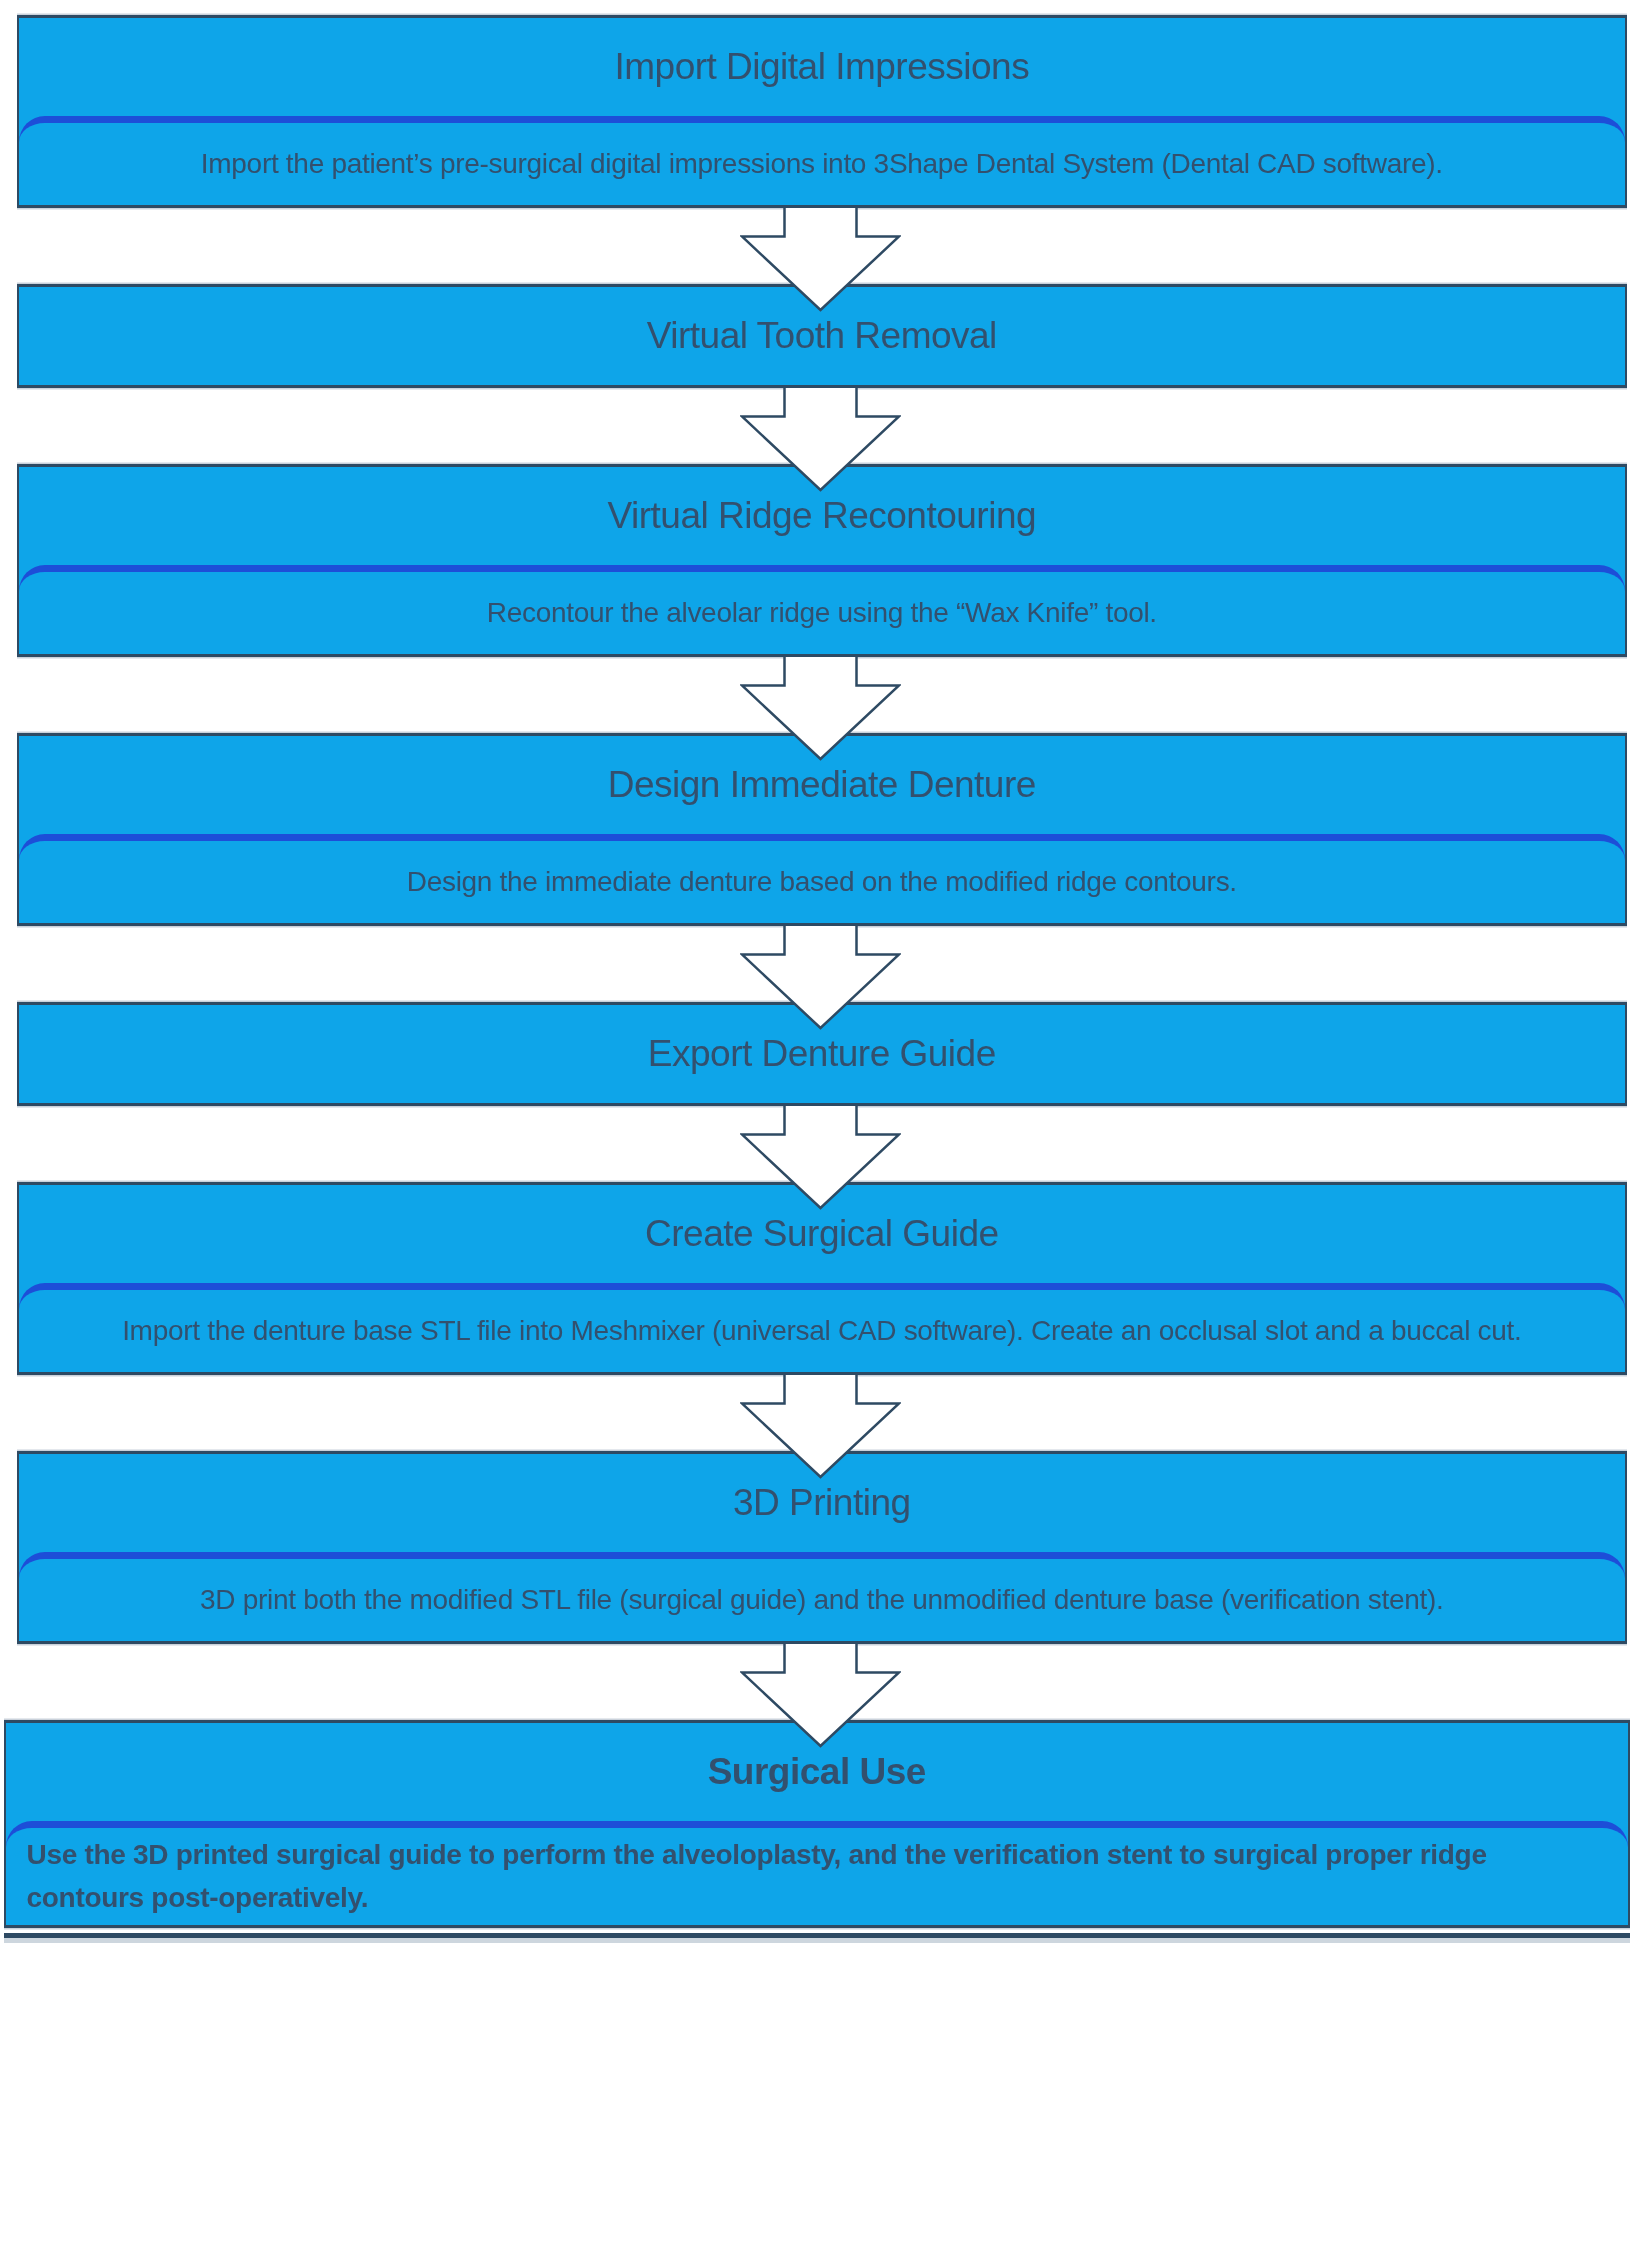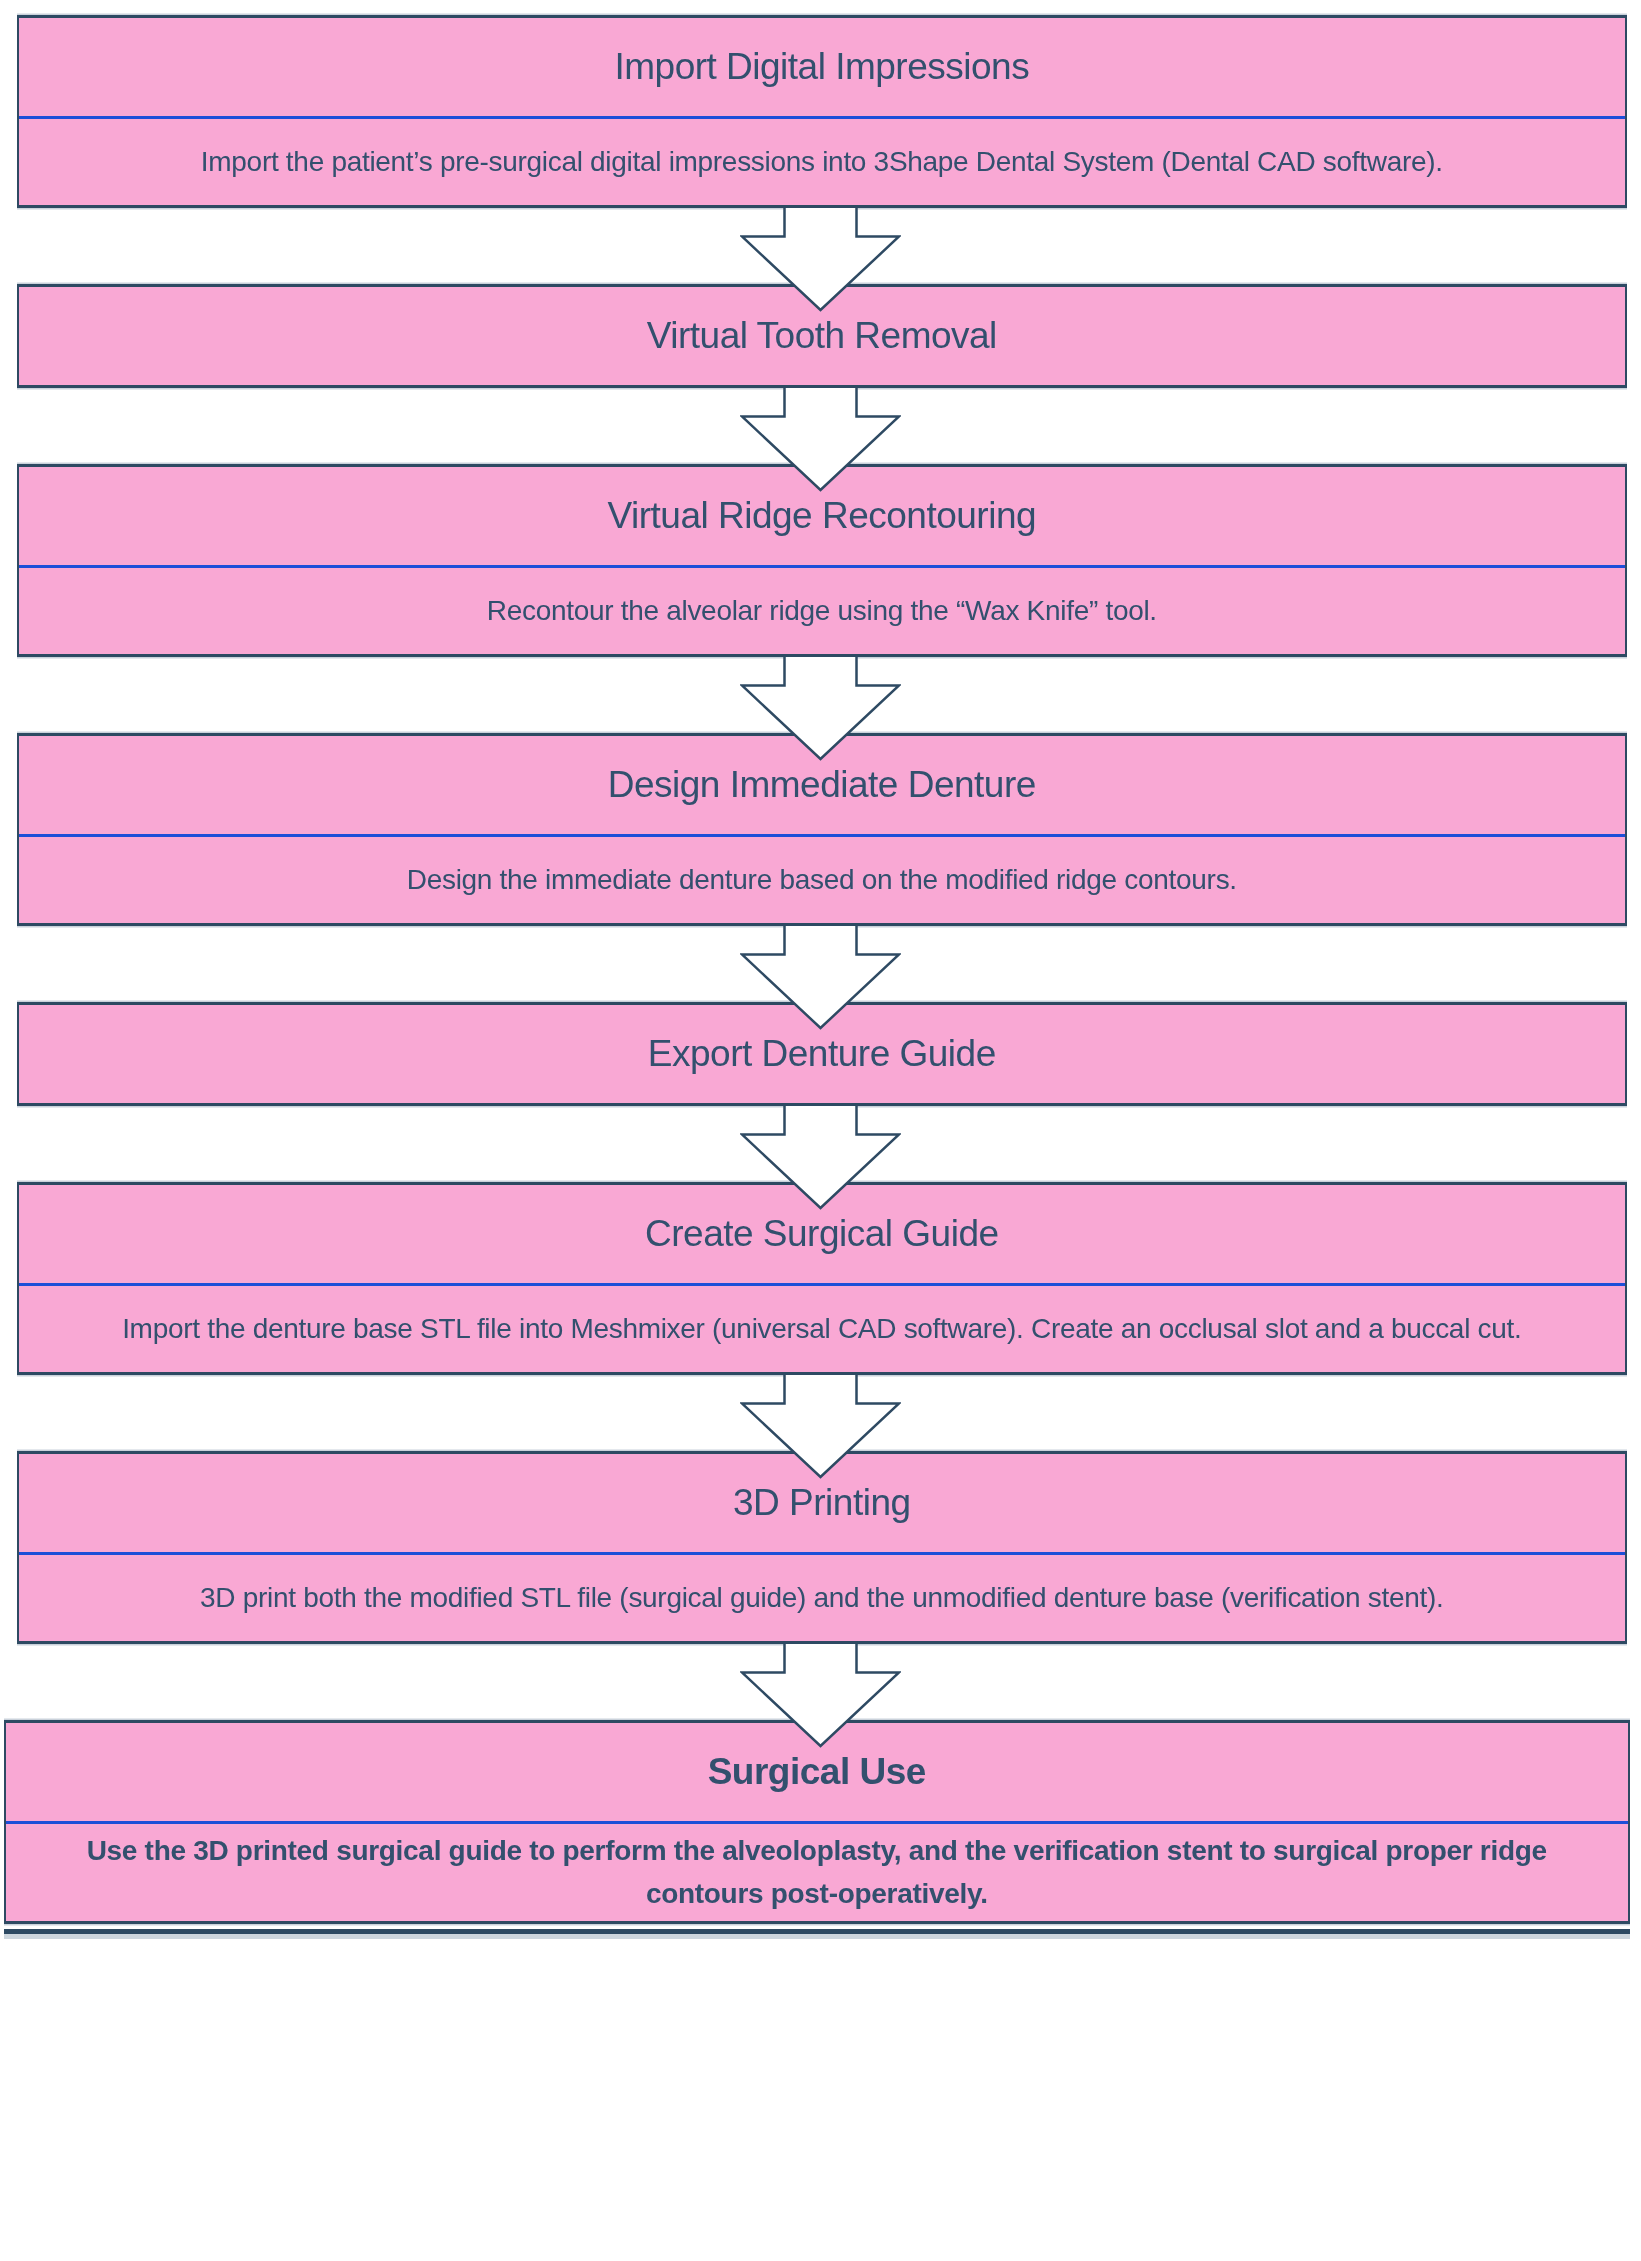--- a/index.html
+++ b/index.html
@@ -15,52 +15,52 @@
   }
   .flowchart {
     padding-top: 15px;
     color: #33506e;
   }
   .box {
     margin: 0 14px 0 16.6px;
     border: 2px solid #2e4a63;
     border-top-width: 3.5px;
     border-bottom-width: 3.5px;
-    background: #f9a8d4;
+    background: #0ea5e9;
     box-shadow: 0 1.5px 0 rgba(173,186,199,0.65), 0 -1.5px 0 rgba(173,186,199,0.65);
     position: relative;
     z-index: 1;
   }
   .box.wide {
     margin: 0 11px 0 3.5px;
     font-weight: bold;
   }
   .title-cell {
     height: 98px;
     display: flex;
     align-items: center;
     justify-content: center;
     font-size: 37px;
     letter-spacing: -0.5px;
     text-align: center;
     color: #33506e;
   }
   .desc-cell {
     min-height: 89px;
-    border-top: 3px solid #1d4ed8;
+    border-top: 7px solid #1d4ed8;
     display: flex;
     align-items: center;
     justify-content: center;
-    text-align: center;
     font-size: 28px;
     letter-spacing: -0.3px;
     line-height: 1.55;
     padding: 5px 21px;
     box-sizing: border-box;
     color: #33506e;
+    border-radius: 26px;
   }
   .arrow-wrap {
     height: 90px;
     display: flex;
     justify-content: center;
     position: relative;
     z-index: 2;
     margin-bottom: -14px;
     pointer-events: none;
   }

